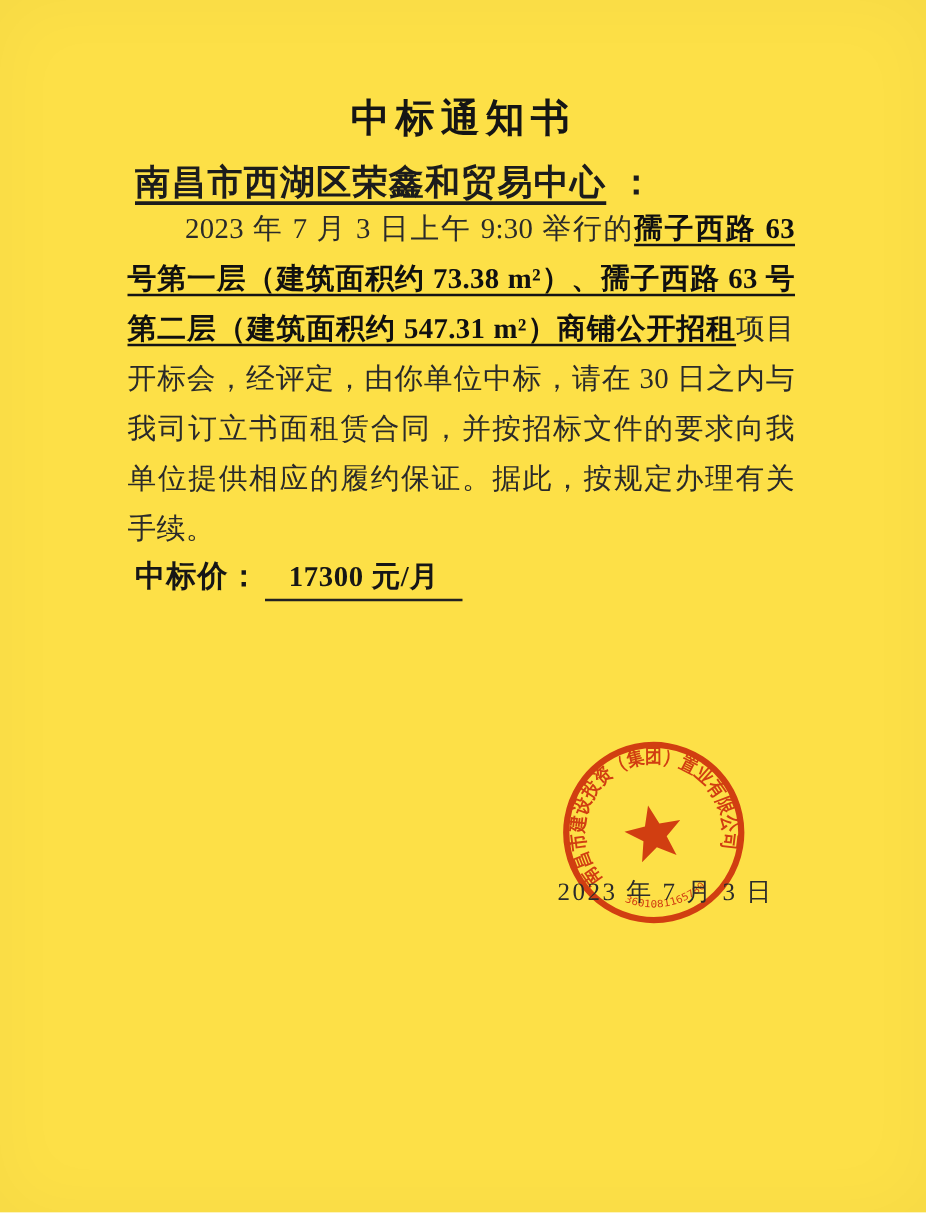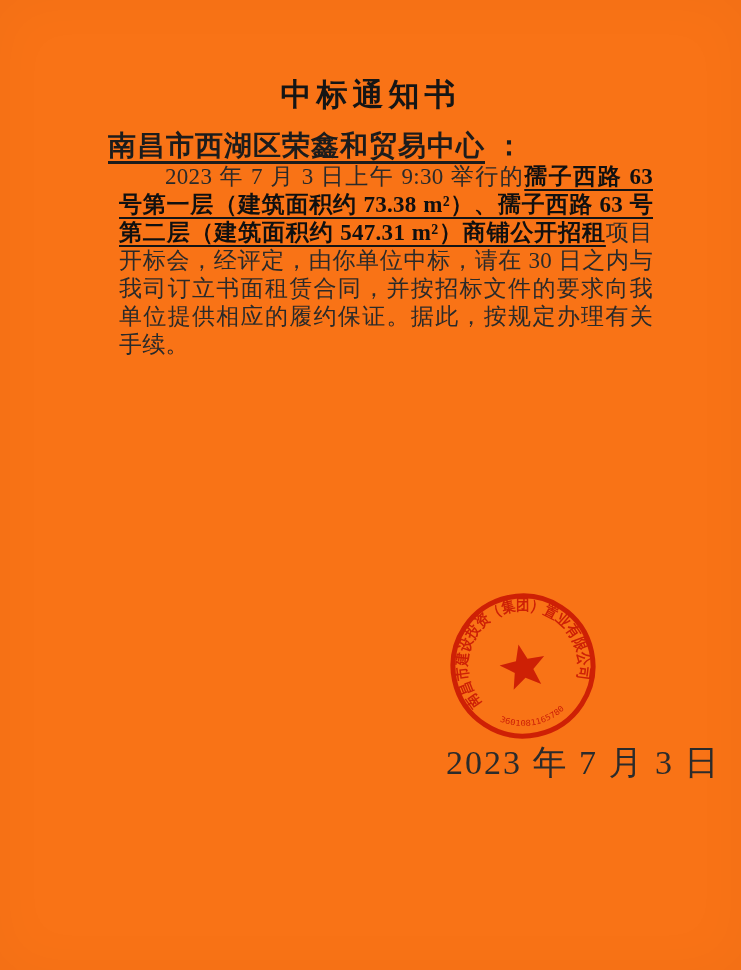--- a/index.html
+++ b/index.html
@@ -1,20 +1,20 @@
 <!DOCTYPE html>
 <html style="--stamp-red: #d0382b;"><head>
 <meta charset="utf-8">
 <style>
   :root { --stamp-red: #d0382b; --ink: #262626; }
   html, body { margin: 0; padding: 0; background: #ffffff; }
   .page {
     position: relative;
     width: 741px; height: 970px;
-    background: #f97316;
+    background: #fde047;
     overflow: hidden;
     font-family: "Liberation Serif", "DejaVu Serif", serif;
     color: var(--ink);
     box-shadow: inset 0 0 60px rgba(0,0,0,0.03);
   }
   .title {
     position: absolute; top: 74px; left: 0; right: 0;
     margin: 0; text-align: center;
     font-size: 31px; font-weight: bold; letter-spacing: 5px;
     color: #151515;
@@ -25,23 +25,23 @@
     letter-spacing: 1px;
   }
   .addr-name {
     text-decoration: underline;
     text-decoration-thickness: 2.5px;
     text-underline-offset: 6px;
     text-decoration-color: #1c1c1c;
   }
   .addr-colon { margin-left: 10px; }
   .body-par {
-    position: absolute; left: 119px; top: 163px; width: 534px;
+    position: absolute; left: 102px; top: 163px; width: 534px;
     margin: 0;
-    font-size: 23px; line-height: 28px;
+    font-size: 23px; line-height: 40px;
     text-align: justify; text-indent: 2em;
     color: #2a2a2a; letter-spacing: 0.3px;
   }
   .bu {
     font-weight: bold; color: #101010;
     text-decoration: underline;
     text-decoration-thickness: 2px;
     text-underline-offset: 5px;
     text-decoration-color: #141414;
   }
@@ -77,35 +77,36 @@
     fill: var(--stamp-red);
     font-size: 15.5px; font-weight: bold;
     font-family: "Liberation Sans", "DejaVu Sans", sans-serif;
   }
   .seal-serial {
     fill: var(--stamp-red);
     font-size: 8px;
     font-family: "DejaVu Sans Mono", monospace;
   }
   .date-line {
-    position: absolute; left: 446px; top: 740px;
-    font-size: 34px; letter-spacing: 2px; color: #2b2b2b;
+    position: absolute; left: 446px; top: 700px;
+    font-size: 20px; letter-spacing: 2px; color: #2b2b2b;
   }
 </style>
 </head>
 <body>
 
 <div class="page">
 
   <h1 class="title">中标通知书</h1>
 
   <div class="addressee"><span class="addr-name">南昌市西湖区荣鑫和贸易中心</span><span class="addr-colon">：</span></div>
 
   <p class="body-par"><span>2023 年 7 月 3 日上午 9:30 举行的</span><span class="bu">孺子西路 63 号第一层（建筑面积约 73.38 m²）、孺子西路 63 号第二层（建筑面积约 547.31 m²）商铺公开招租</span><span>项目开标会，经评定，由你单位中标，请在 30 日之内与我司订立书面租赁合同，并按招标文件的要求向我单位提供相应的履约保证。据此，按规定办理有关手续。</span></p>
 
+  <div class="price-line"><span>中标价：</span><span class="price-value">17300 元/月</span></div>
 
 
   <svg class="stamp" viewBox="0 0 160 160" xmlns="http://www.w3.org/2000/svg" xmlns:xlink="http://www.w3.org/1999/xlink">
     <defs>
       <path id="arcTop" d="M 31.5 108 A 56 56 0 1 1 128.5 108" fill="none"></path>
       <path id="arcBottom" d="M 45.6 129.1 A 60 60 0 0 0 114.4 129.1" fill="none"></path>
     </defs>
     <g transform="rotate(-12 80 80)">
       <circle class="seal-ring" cx="80" cy="80" r="70"></circle>
       <polygon class="seal-star" points="80,58 74.1,73.9 57.2,74.6 70.5,85.1 65.9,101.4 80,92 94.1,101.4 89.5,85.1 102.8,74.6 85.9,73.9"></polygon>

